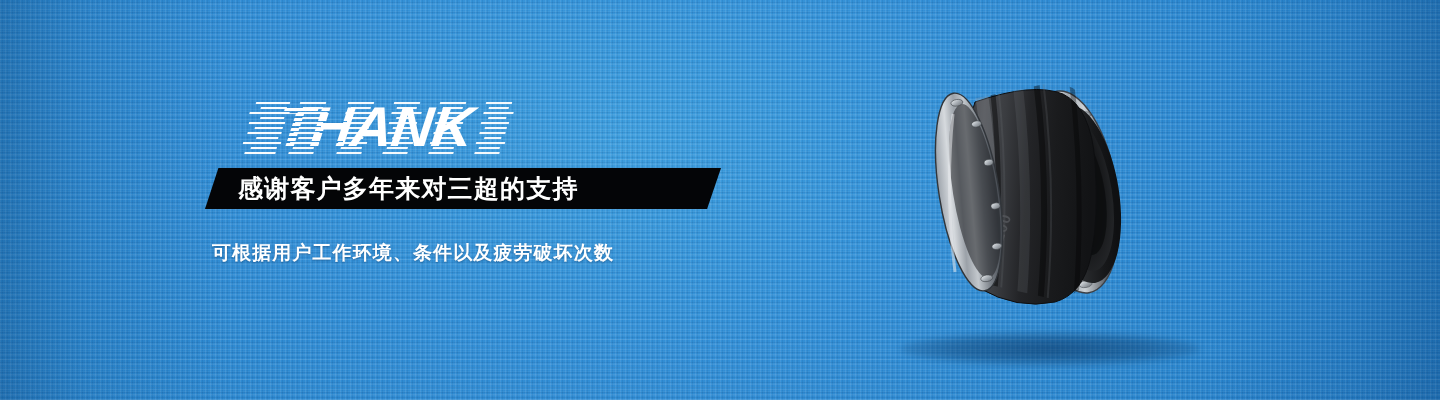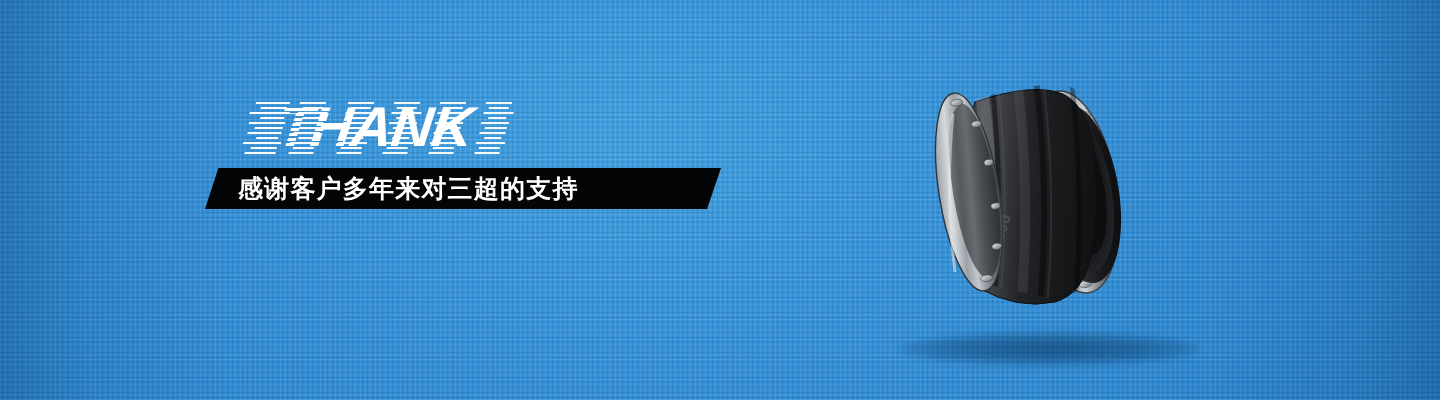--- a/index.html
+++ b/index.html
@@ -198,20 +198,21 @@
         </g>
       </svg>
     </div>
 
     <div class="ribbon">
       <div class="ribbon-shape"></div>
       <div class="ribbon-text">感谢客户多年来对三超的支持</div>
     </div>
 
     <div class="desc">
+      <div class="desc-line">可根据用户工作环境、条件以及疲劳破坏次数</div>
     </div>
   </div>
 
   <div class="product-shadow"></div>
 
   <div class="product">
     <svg class="product-svg" viewBox="0 0 260 300" xmlns="http://www.w3.org/2000/svg">
       <defs>
 
         <linearGradient id="metalA" x1="0" y1="0" x2="1" y2="0.25">

